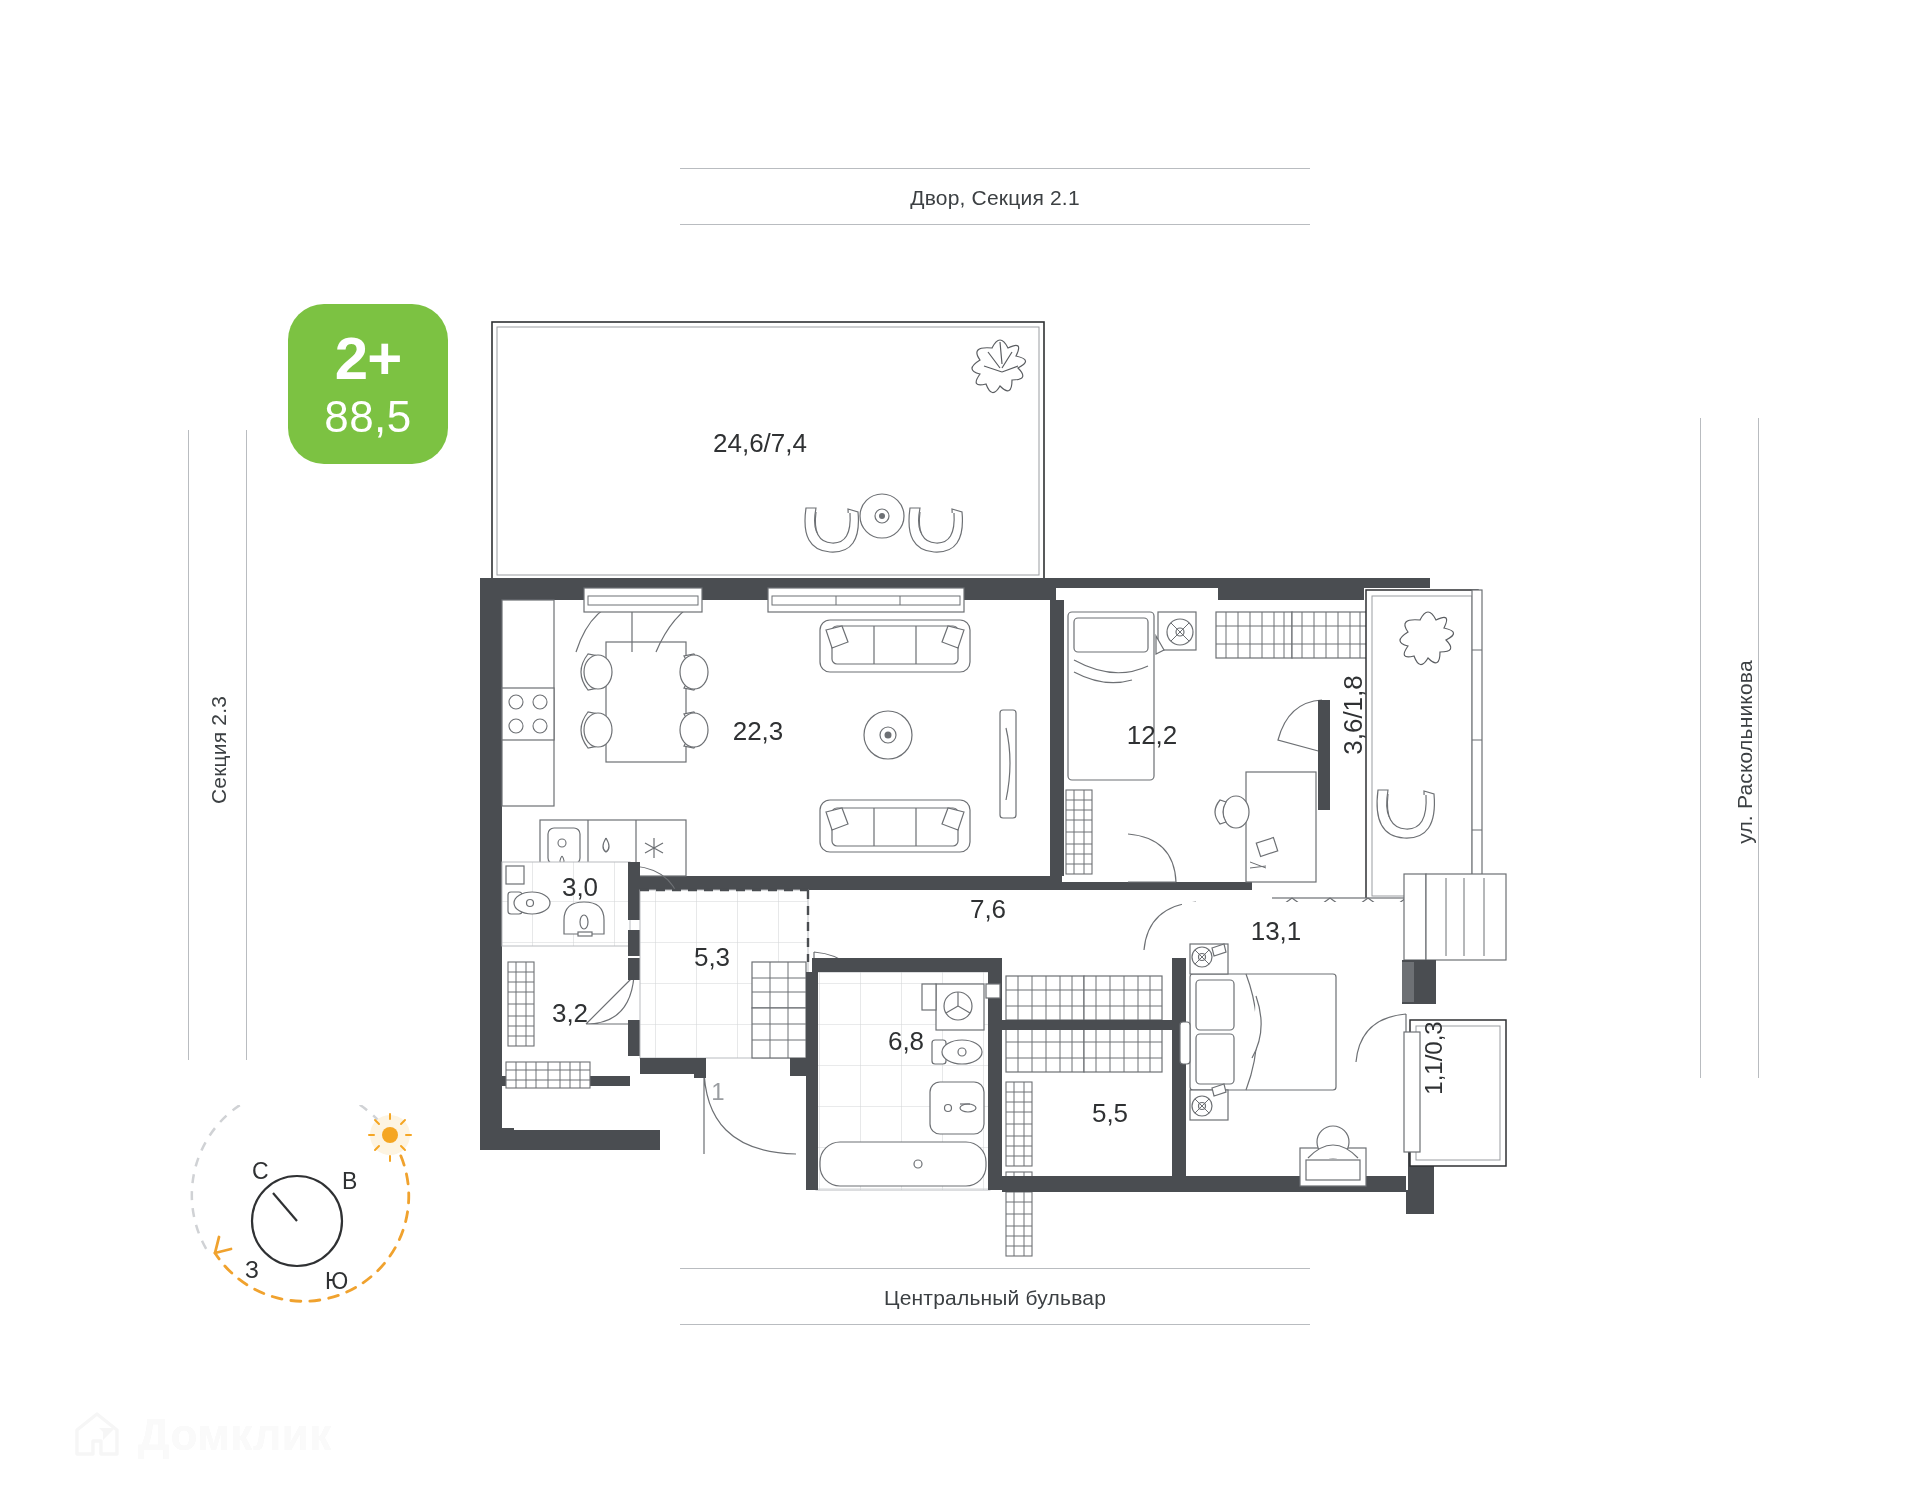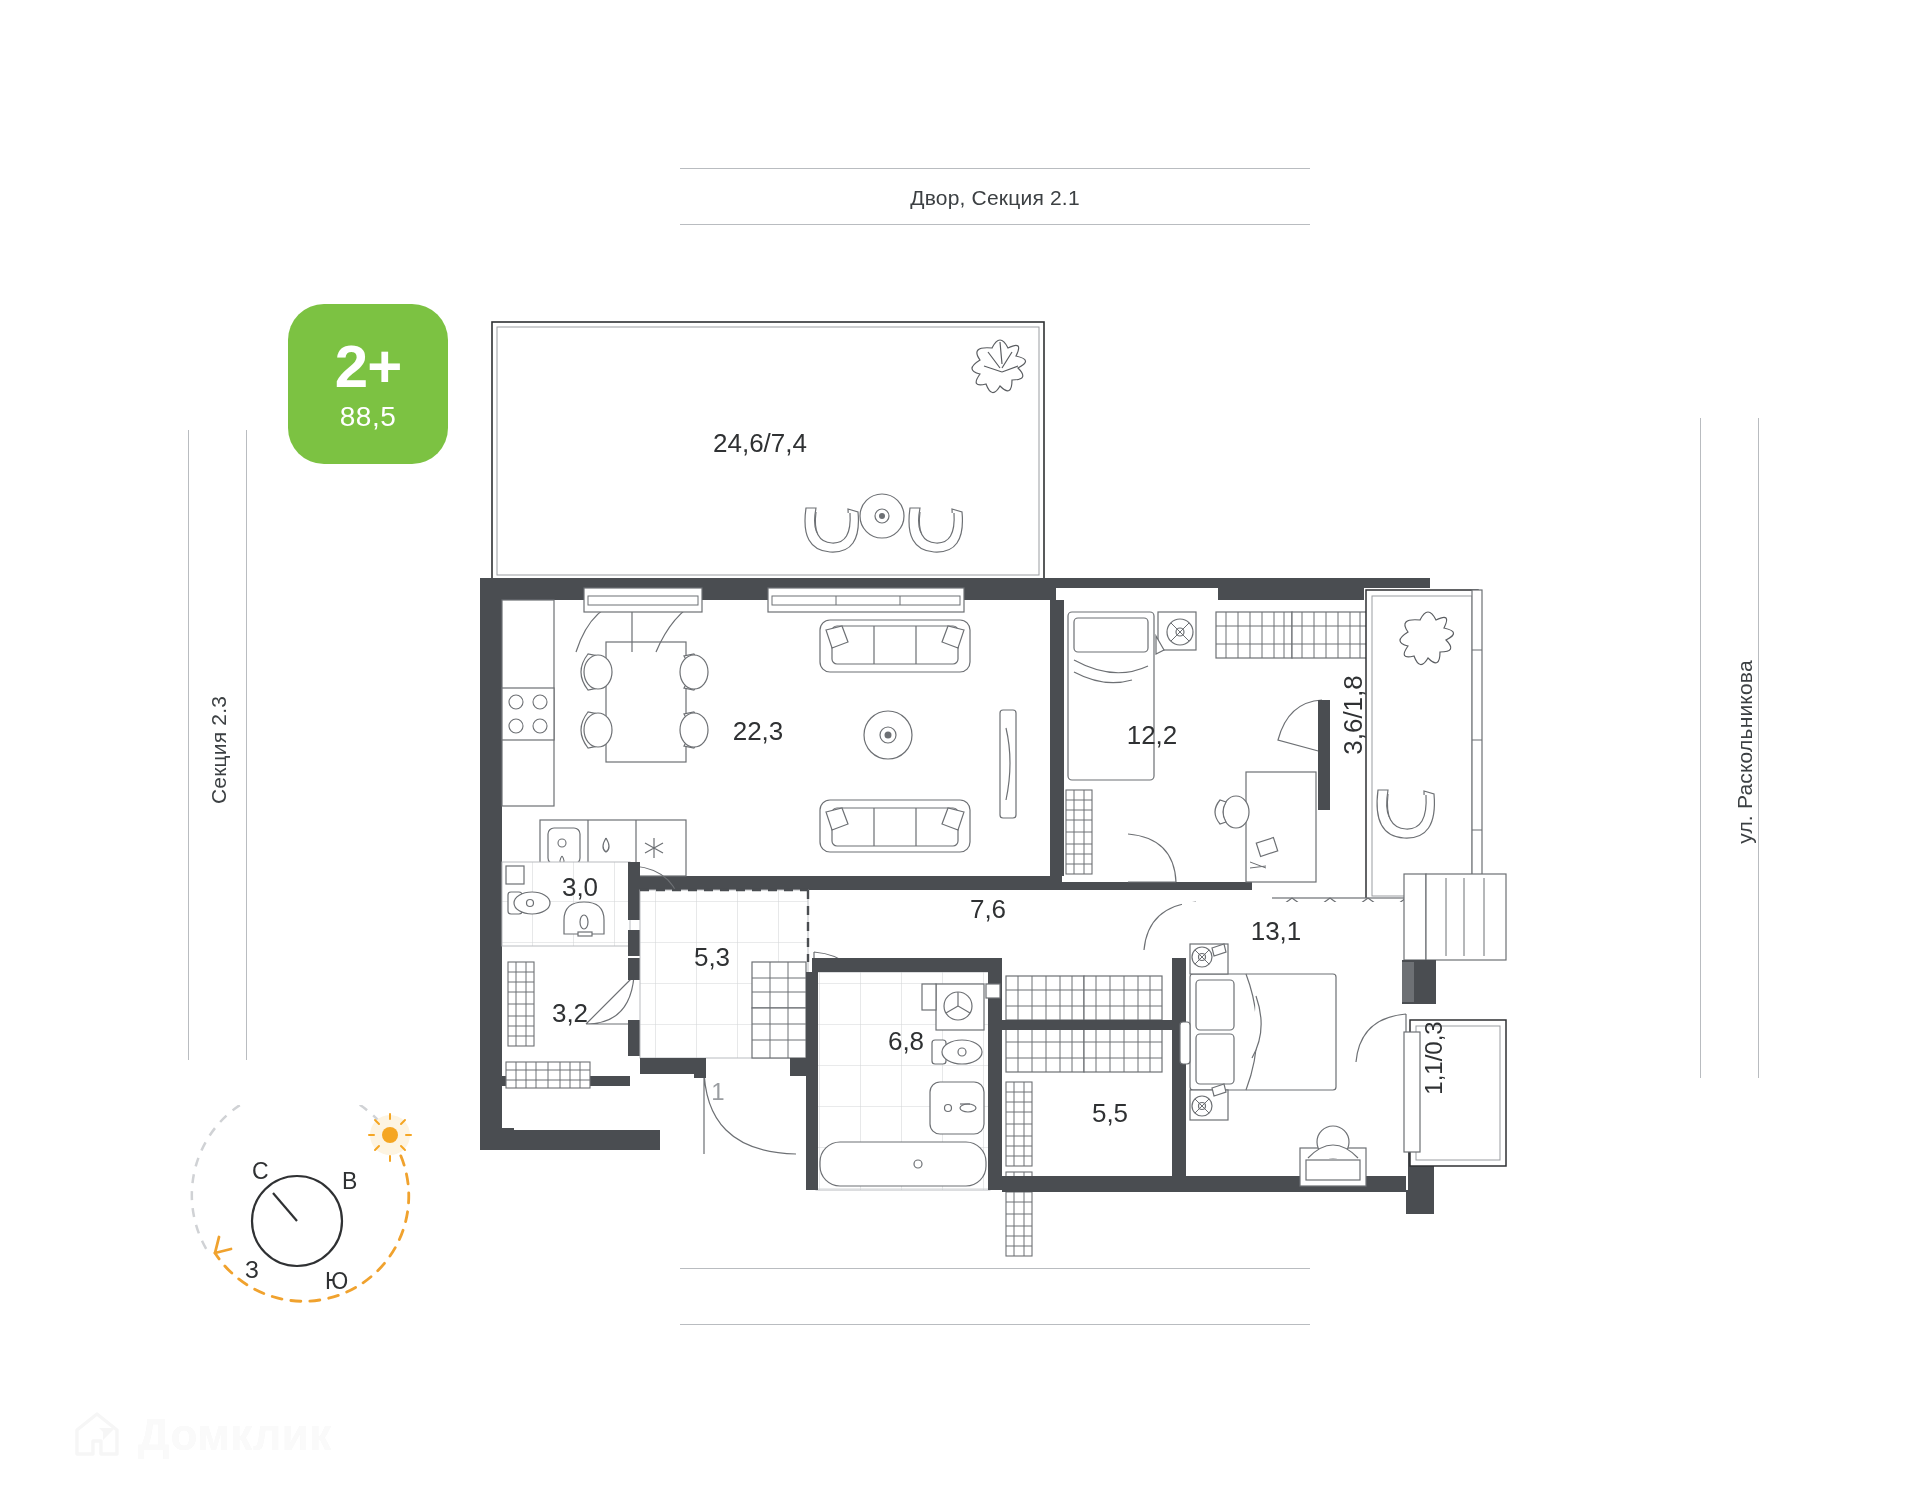--- a/index.html
+++ b/index.html
@@ -40,21 +40,21 @@
     border-radius: 36px;
     background: var(--badge-bg, #7cc242);
     color: #ffffff;
     display: flex;
     flex-direction: column;
     align-items: center;
     justify-content: center;
     line-height: 1;
   }
   #badge .rooms { font-size: 60px; font-weight: 700; letter-spacing: -1px; }
-  #badge .area  { font-size: 28px; font-weight: 400; margin-top: 6px; letter-spacing: .5px;}
+  #badge .area  { font-size: 44px; font-weight: 400; margin-top: 6px; letter-spacing: .5px;}
 
   
   #plan { position: absolute; left: 0; top: 0; }
 
   
   #compass { position: absolute; left: 185px; top: 1105px; width: 240px; height: 230px; }
   #compass .dir {
     position: absolute;
     font-size: 23px;
     color: #2f3133;
@@ -79,20 +79,21 @@
 </head>
 <body>
 
 <div id="page">
 
   <div class="rule h" style="left:680px; top:168px; width:630px;"></div>
   <div class="edge-label" style="left:680px; top:186px; width:630px; text-align:center;">Двор, Секция 2.1</div>
   <div class="rule h" style="left:680px; top:224px; width:630px;"></div>
 
   <div class="rule h" style="left:680px; top:1268px; width:630px;"></div>
+  <div class="edge-label" style="left:680px; top:1286px; width:630px; text-align:center;">Центральный бульвар</div>
   <div class="rule h" style="left:680px; top:1324px; width:630px;"></div>
 
   <div class="rule v" style="left:188px; top:430px; width:1px; height:630px; background:#b9bcc0;"></div>
   <div class="edge-label" style="left:-96px; top:738px; width:630px; text-align:center;
               transform:rotate(-90deg); transform-origin:center;">Секция 2.3</div>
   <div class="rule v" style="left:246px; top:430px; width:1px; height:630px; background:#b9bcc0;"></div>
 
   <div class="rule v" style="left:1700px; top:418px; width:1px; height:660px; background:#b9bcc0;"></div>
   <div class="edge-label" style="left:1415px; top:740px; width:660px; text-align:center;
               transform:rotate(-90deg); transform-origin:center;">ул. Раскольникова</div>

